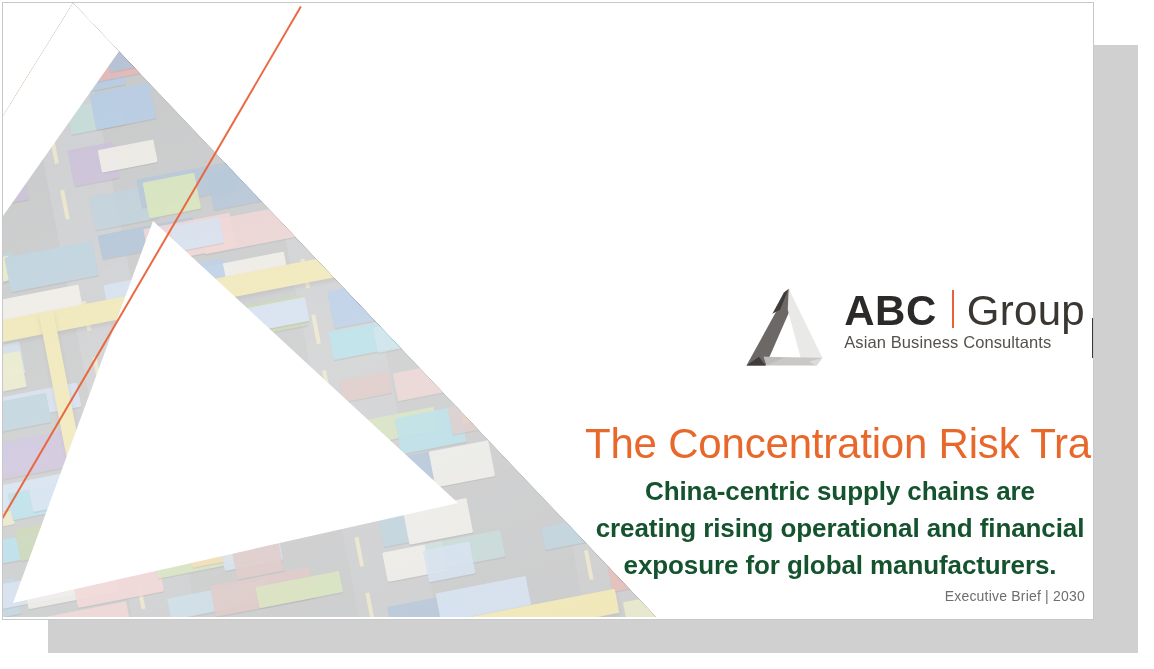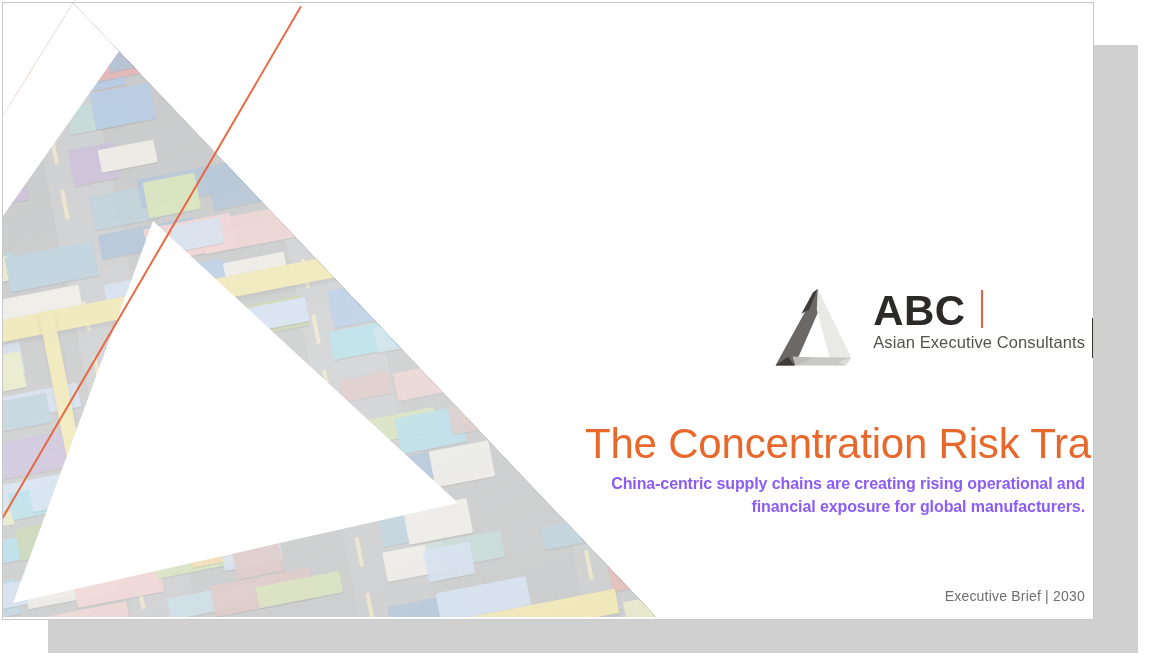--- a/index.html
+++ b/index.html
@@ -167,24 +167,24 @@
     color: #e8682c;
     letter-spacing: -.2px;
     line-height: 1.08;
     white-space: nowrap;
   }
   
   .subtitle {
     position: absolute;
     right: 0; top: 470px;
     width: 490px;
-    text-align: right;
-    font-size: 16px;
+    text-align: center;
+    font-size: 26px;
     font-weight: 700;
-    color: #8b5cf6;
+    color: #14532d;
     line-height: 1.42;
     letter-spacing: -.1px;
   }
   
   .footer {
     position: absolute;
     right: 0; top: 585px;
     width: 490px;
     text-align: right;
     font-size: 14px;
@@ -419,22 +419,23 @@
             <polygon points="57,8 92,80 70,82 56,30" fill="#e9e9e7"></polygon>
             <polygon points="92,80 86,88 34,88 31,79" fill="#c9c8c6"></polygon>
             <polygon points="92,80 86,88 78,84" fill="#dcdbd9"></polygon>
             <polygon points="34,88 31,79 52,80" fill="#bdbcba"></polygon>
           </svg>
         </div>
         <div class="logo-word">
           <div class="logo-row1">
             <span class="logo-abc">ABC</span>
             <span class="logo-bar"></span>
+            <span class="logo-group">Group</span>
           </div>
-          <div class="logo-row2">Asian Executive Consultants</div>
+          <div class="logo-row2">Asian Business Consultants</div>
           <span class="logo-tick"></span>
         </div>
       </div>
 
       <div class="title">The Concentration Risk Trap</div>
 
       <div class="subtitle">China-centric supply chains are creating rising operational and financial exposure for global manufacturers.</div>
 
       <div class="footer">Executive Brief | 2030</div>
 

